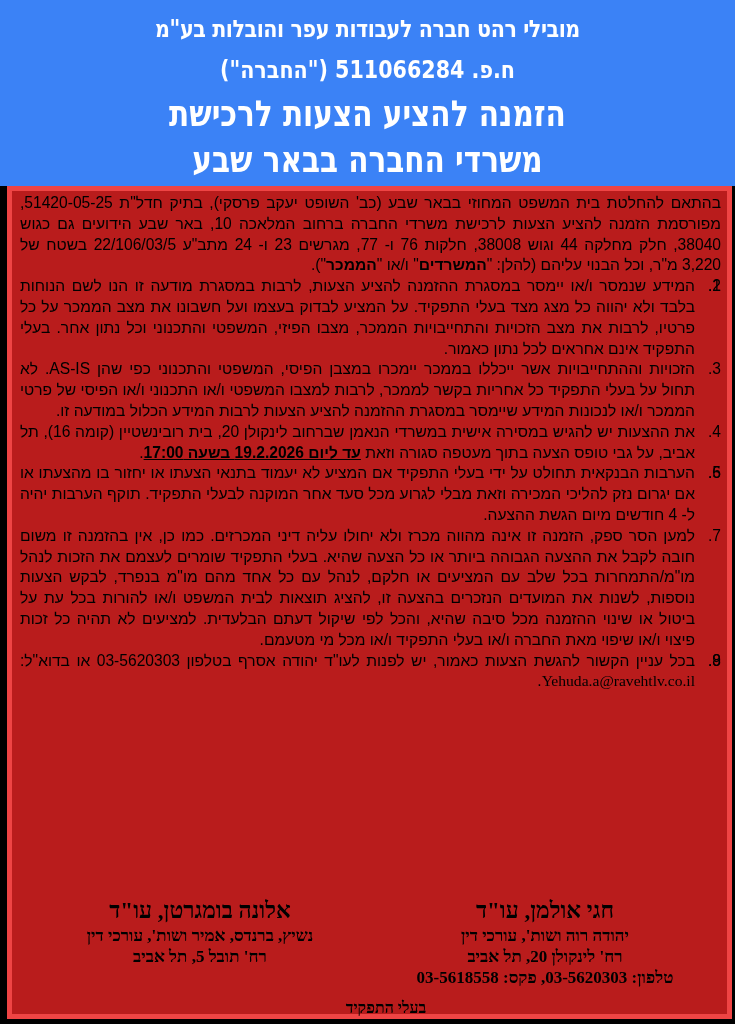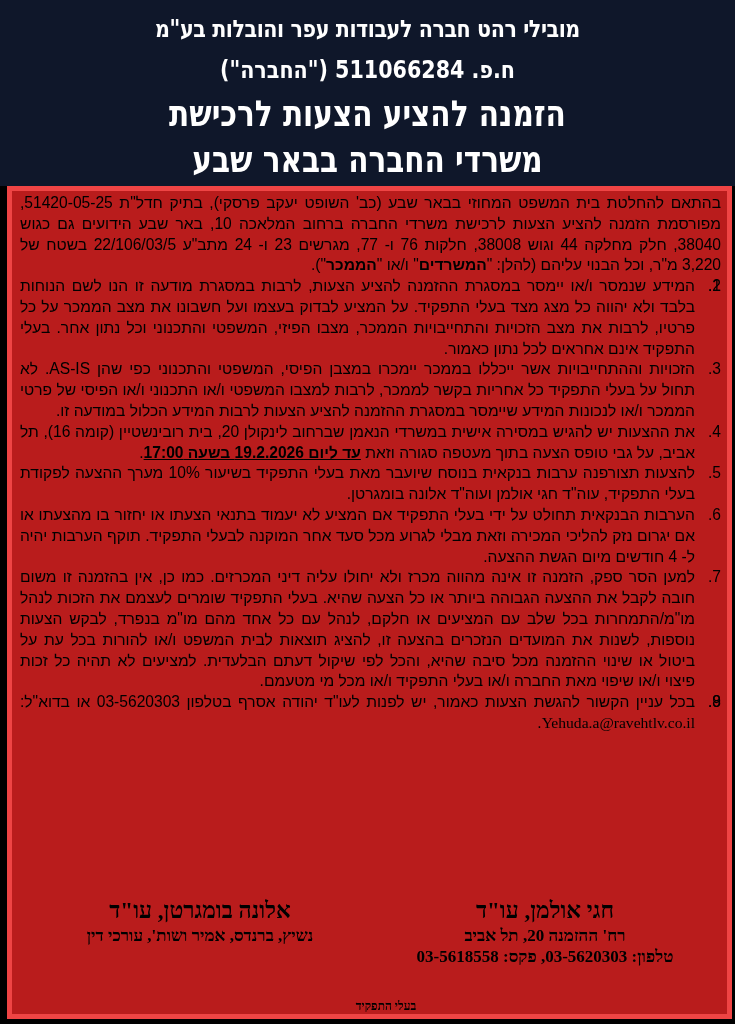--- a/index.html
+++ b/index.html
@@ -1,66 +1,68 @@
 <!DOCTYPE html>
 <html><head>
 <meta charset="utf-8">
 <style>
   html, body { margin:0; padding:0; background:#000; }
   body { width:735px; height:1024px; overflow:hidden; position:relative; font-family:"DejaVu Sans", sans-serif; }
-  .header { position:absolute; left:0; top:0; width:735px; height:186px; background:#0f172a; color:#fff; text-align:center; direction:rtl; }
+  .header { position:absolute; left:0; top:0; width:735px; height:186px; background:#3b82f6; color:#fff; text-align:center; direction:rtl; }
   .h-line1 { position:absolute; left:0; right:0; top:14px; font-size:24px; font-weight:bold; letter-spacing:-0.5px; transform:scaleX(0.86); line-height:30px; }
   .h-line2 { position:absolute; left:0; right:0; top:55px; font-size:24px; font-weight:bold; transform:scaleX(0.86); line-height:30px; }
   .h-line3 { position:absolute; left:0; right:0; top:92px; font-size:36px; font-weight:bold; transform:scaleX(0.82); line-height:44px; }
   .h-line4 { position:absolute; left:0; right:0; top:138px; font-size:36px; font-weight:bold; transform:scaleX(0.82); line-height:44px; }
   .box { position:absolute; left:7px; top:186px; width:725px; height:833px; background:#b91c1c; border:5px solid #ef4444; box-sizing:border-box; direction:rtl; color:#000; font-family:"Liberation Sans", sans-serif; }
   .body-text { position:absolute; left:8px; right:6px; top:2px; font-size:15.6px; line-height:20.8px; text-align:justify; }
   .intro { margin:0; }
   .intro b { font-weight:bold; }
   ol.items { margin:0; padding:0; list-style:none; }
   ol.items li { position:relative; padding-right:26px; margin:0; }
   ol.items li .num { position:absolute; right:0; top:0; width:24px; text-align:right; }
   .deadline { font-weight:bold; text-decoration:underline; }
   .email { font-family:"Liberation Serif", serif; direction:ltr; unicode-bidi:embed; }
   .sig { position:absolute; top:706px; width:340px; text-align:center; font-family:"Liberation Serif", serif; font-weight:bold; }
   .sig-right { right:12px; }
   .sig-left { left:18px; }
   .sig .name { font-size:23px; line-height:28px; }
   .sig .line { font-size:17px; line-height:21px; }
-  .role { position:absolute; top:808px; left:0; right:0; text-align:center; font-family:"Liberation Serif", serif; font-weight:bold; font-size:12px;padding-left:33px; }
+  .role { position:absolute; top:808px; left:0; right:0; text-align:center; font-family:"Liberation Serif", serif; font-weight:bold; font-size:16px;padding-left:33px; }
 </style>
 </head>
 <body>
 
 <div class="header">
   <div class="h-line1">מובילי רהט חברה לעבודות עפר והובלות בע"מ</div>
   <div class="h-line2">ח.פ. 511066284 ("החברה")</div>
   <div class="h-line3">הזמנה להציע הצעות לרכישת</div>
   <div class="h-line4">משרדי החברה בבאר שבע</div>
 </div>
 
 <div class="box">
   <div class="body-text">
     <p class="intro"><span>בהתאם להחלטת בית המשפט המחוזי בבאר שבע (כב' השופט יעקב פרסקי), בתיק חדל"ת 51420-05-25, מפורסמת הזמנה להציע הצעות לרכישת משרדי החברה ברחוב המלאכה 10, באר שבע הידועים גם כגוש 38040, חלק מחלקה 44 וגוש 38008, חלקות 76 ו- 77, מגרשים 23 ו- 24 מתב"ע 22/106/03/5 בשטח של 3,220 מ"ר, וכל הבנוי עליהם (להלן: "</span><b>המשרדים</b><span>" ו/או "</span><b>הממכר</b><span>").</span></p>
     <ol class="items">
       <li><span class="num">1.</span></li>
       <li><span class="num">2.</span><span>המידע שנמסר ו/או יימסר במסגרת ההזמנה להציע הצעות, לרבות במסגרת מודעה זו הנו לשם הנוחות בלבד ולא יהווה כל מצג מצד בעלי התפקיד. על המציע לבדוק בעצמו ועל חשבונו את מצב הממכר על כל פרטיו, לרבות את מצב הזכויות והתחייבויות הממכר, מצבו הפיזי, המשפטי והתכנוני וכל נתון אחר. בעלי התפקיד אינם אחראים לכל נתון כאמור.</span></li>
       <li><span class="num">3.</span><span>הזכויות וההתחייבויות אשר ייכללו בממכר יימכרו במצבן הפיסי, המשפטי והתכנוני כפי שהן AS-IS. לא תחול על בעלי התפקיד כל אחריות בקשר לממכר, לרבות למצבו המשפטי ו/או התכנוני ו/או הפיסי של פרטי הממכר ו/או לנכונות המידע שיימסר במסגרת ההזמנה להציע הצעות לרבות המידע הכלול במודעה זו.</span></li>
       <li><span class="num">4.</span><span>את ההצעות יש להגיש במסירה אישית במשרדי הנאמן שברחוב לינקולן 20, בית רובינשטיין (קומה 16), תל אביב, על גבי טופס הצעה בתוך מעטפה סגורה וזאת </span><span class="deadline">עד ליום 19.2.2026 בשעה 17:00</span><span>.</span></li>
-      <li><span class="num">5.</span><span>להצעות תצורפנה ערבות בנקאית בנוסח שיועבר מאת בעלי התפקיד בשיעור 10% מערך ההצעה לפקודת בעלי התפקיד, עוה"ד חגי אולמן ועוה"ד אלונה בומגרטן.</span></li>
+      <li><span class="num">5.</span></li>
       <li><span class="num">6.</span><span>הערבות הבנקאית תחולט על ידי בעלי התפקיד אם המציע לא יעמוד בתנאי הצעתו או יחזור בו מהצעתו או אם יגרום נזק להליכי המכירה וזאת מבלי לגרוע מכל סעד אחר המוקנה לבעלי התפקיד. תוקף הערבות יהיה ל- 4 חודשים מיום הגשת ההצעה.</span></li>
       <li><span class="num">7.</span><span>למען הסר ספק, הזמנה זו אינה מהווה מכרז ולא יחולו עליה דיני המכרזים. כמו כן, אין בהזמנה זו משום חובה לקבל את ההצעה הגבוהה ביותר או כל הצעה שהיא. בעלי התפקיד שומרים לעצמם את הזכות לנהל מו"מ/התמחרות בכל שלב עם המציעים או חלקם, לנהל עם כל אחד מהם מו"מ בנפרד, לבקש הצעות נוספות, לשנות את המועדים הנזכרים בהצעה זו, להציג תוצאות לבית המשפט ו/או להורות בכל עת על ביטול או שינוי ההזמנה מכל סיבה שהיא, והכל לפי שיקול דעתם הבלעדית. למציעים לא תהיה כל זכות פיצוי ו/או שיפוי מאת החברה ו/או בעלי התפקיד ו/או מכל מי מטעמם.</span></li>
       <li><span class="num">8.</span></li>
       <li><span class="num">9.</span><span>בכל עניין הקשור להגשת הצעות כאמור, יש לפנות לעו"ד יהודה אסרף בטלפון 03-5620303 או בדוא"ל: </span><span class="email">Yehuda.a@ravehtlv.co.il</span><span>.</span></li>
     </ol>
   </div>
 
   <div class="sig sig-right">
     <div class="name">חגי אולמן, עו"ד</div>
-    <div class="line">רח' ההזמנה 20, תל אביב</div>
+    <div class="line">יהודה רוה ושות', עורכי דין</div>
+    <div class="line">רח' לינקולן 20, תל אביב</div>
     <div class="line">טלפון: 03-5620303, פקס: 03-5618558</div>
   </div>
   <div class="sig sig-left">
     <div class="name">אלונה בומגרטן, עו"ד</div>
     <div class="line">נשיץ, ברנדס, אמיר ושות', עורכי דין</div>
+    <div class="line">רח' תובל 5, תל אביב</div>
   </div>
   <div class="role">בעלי התפקיד</div>
 </div>
 
 </body></html>

